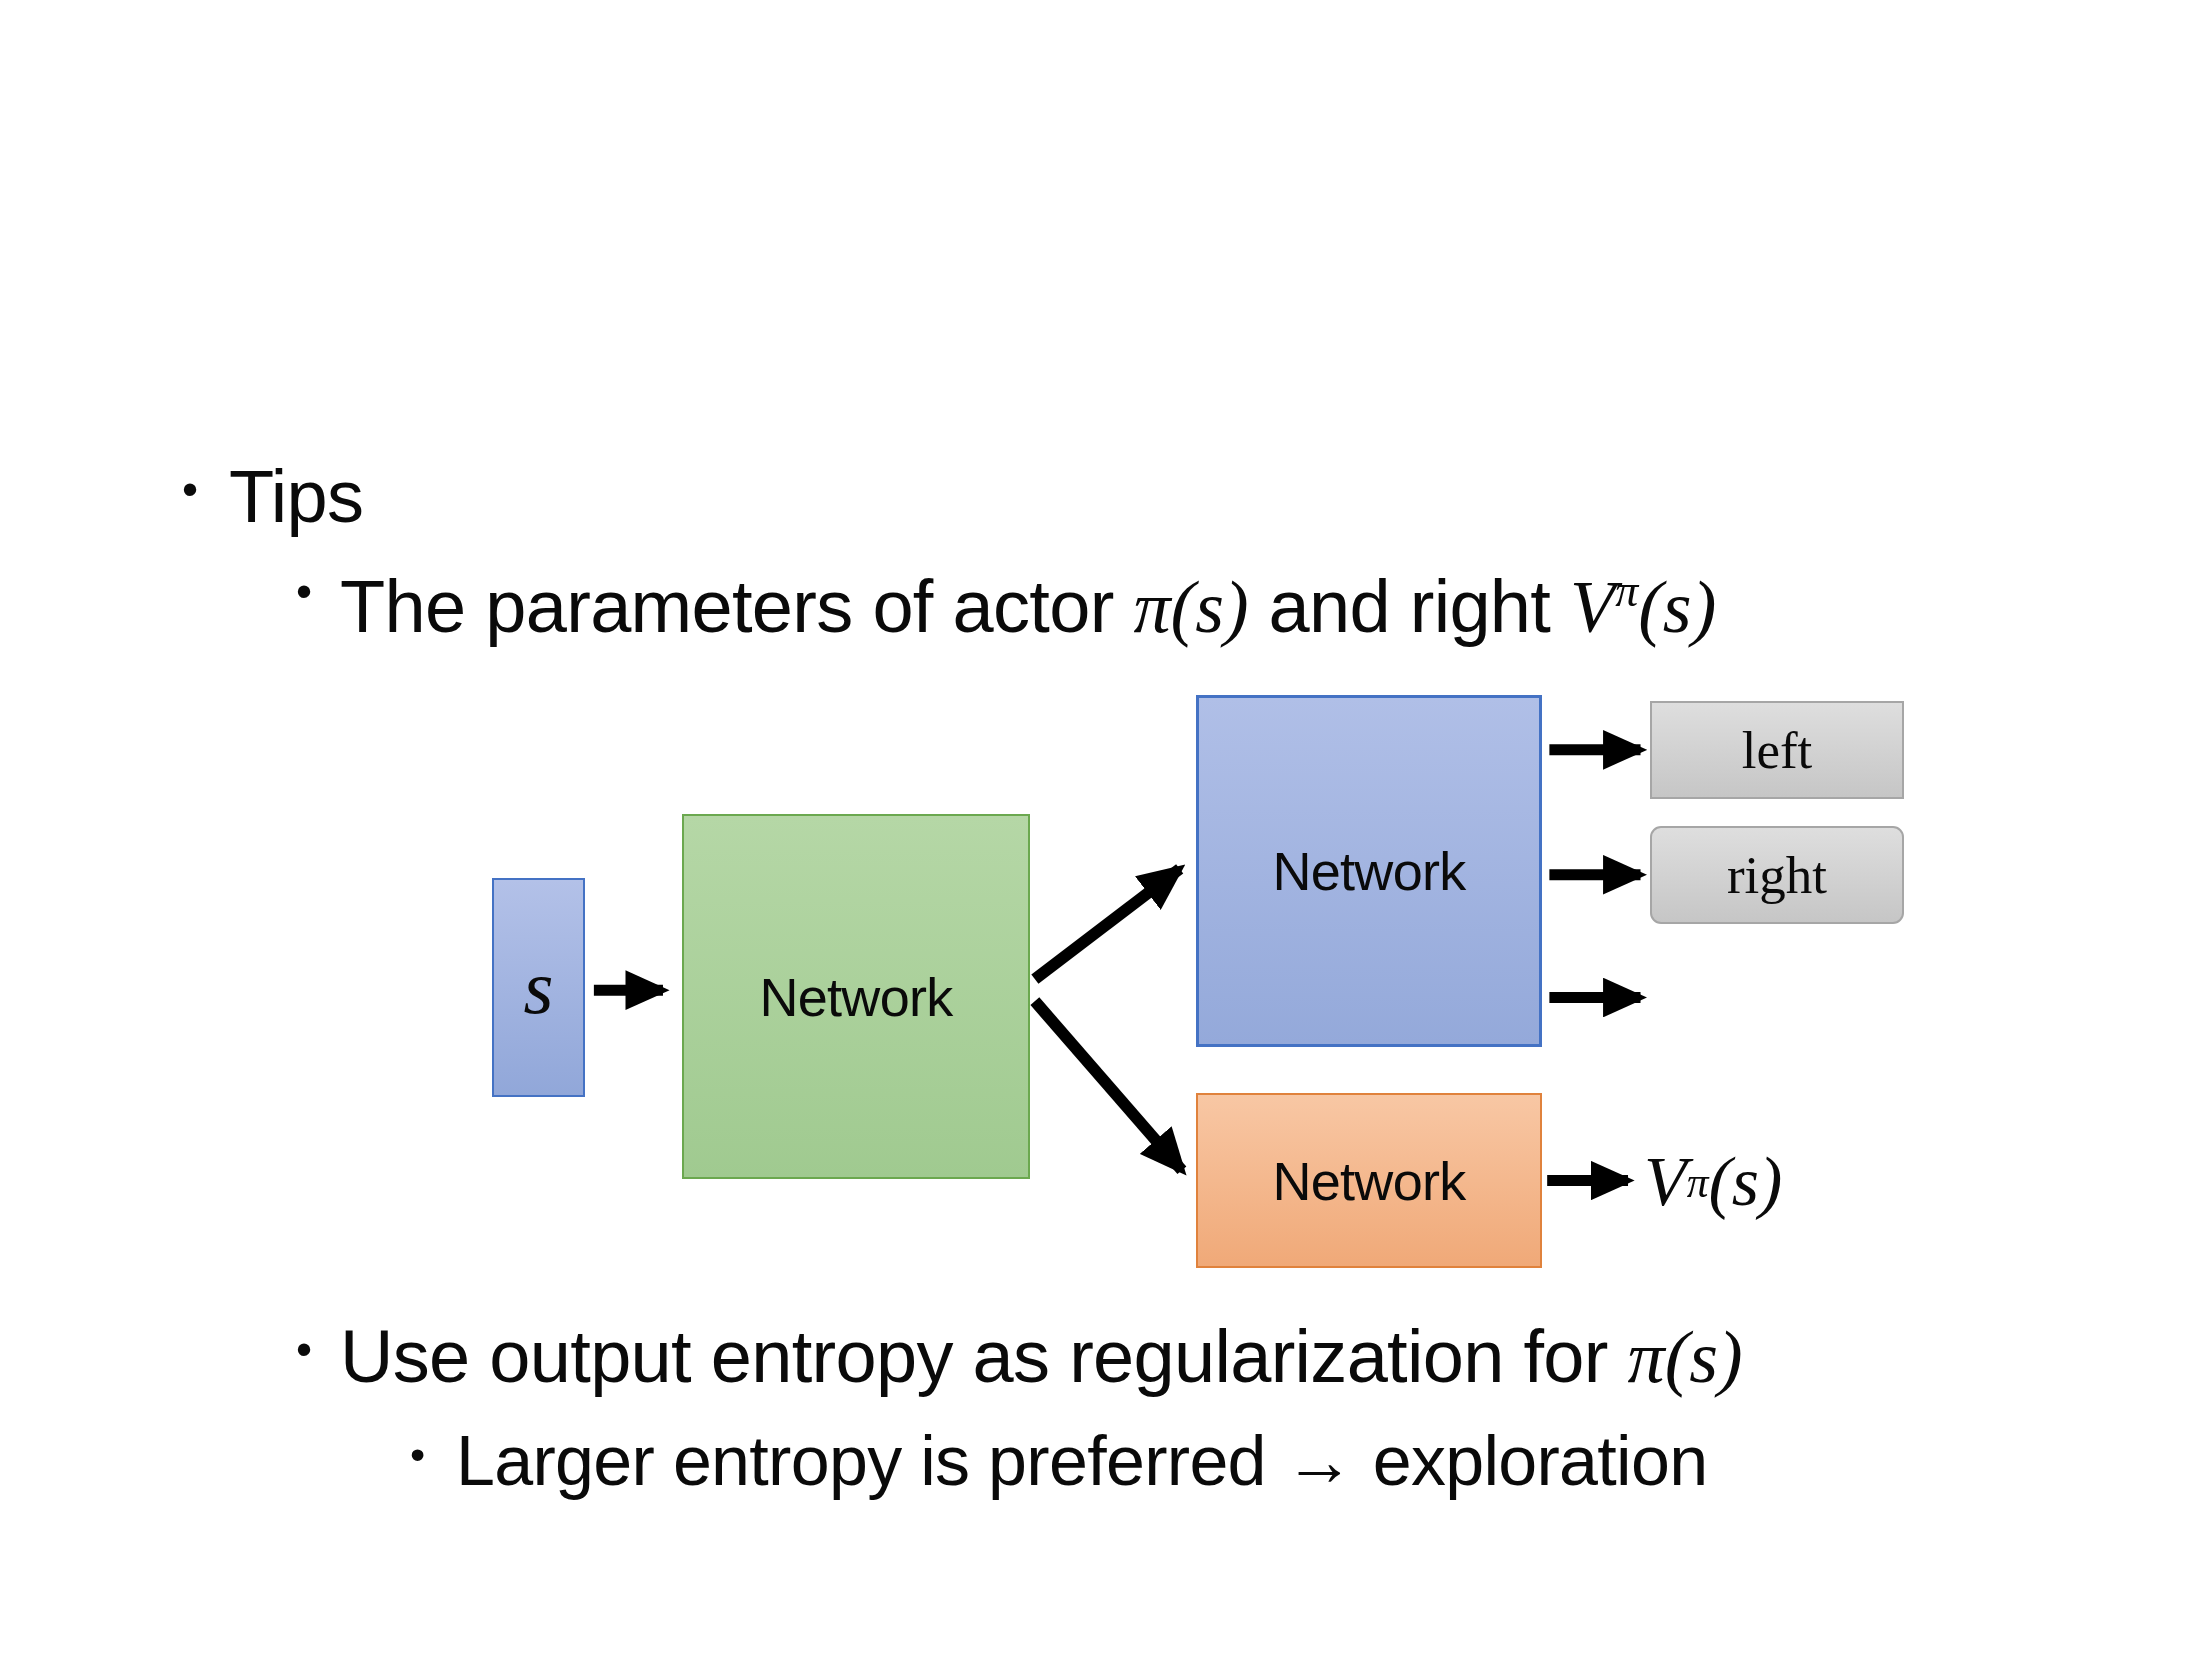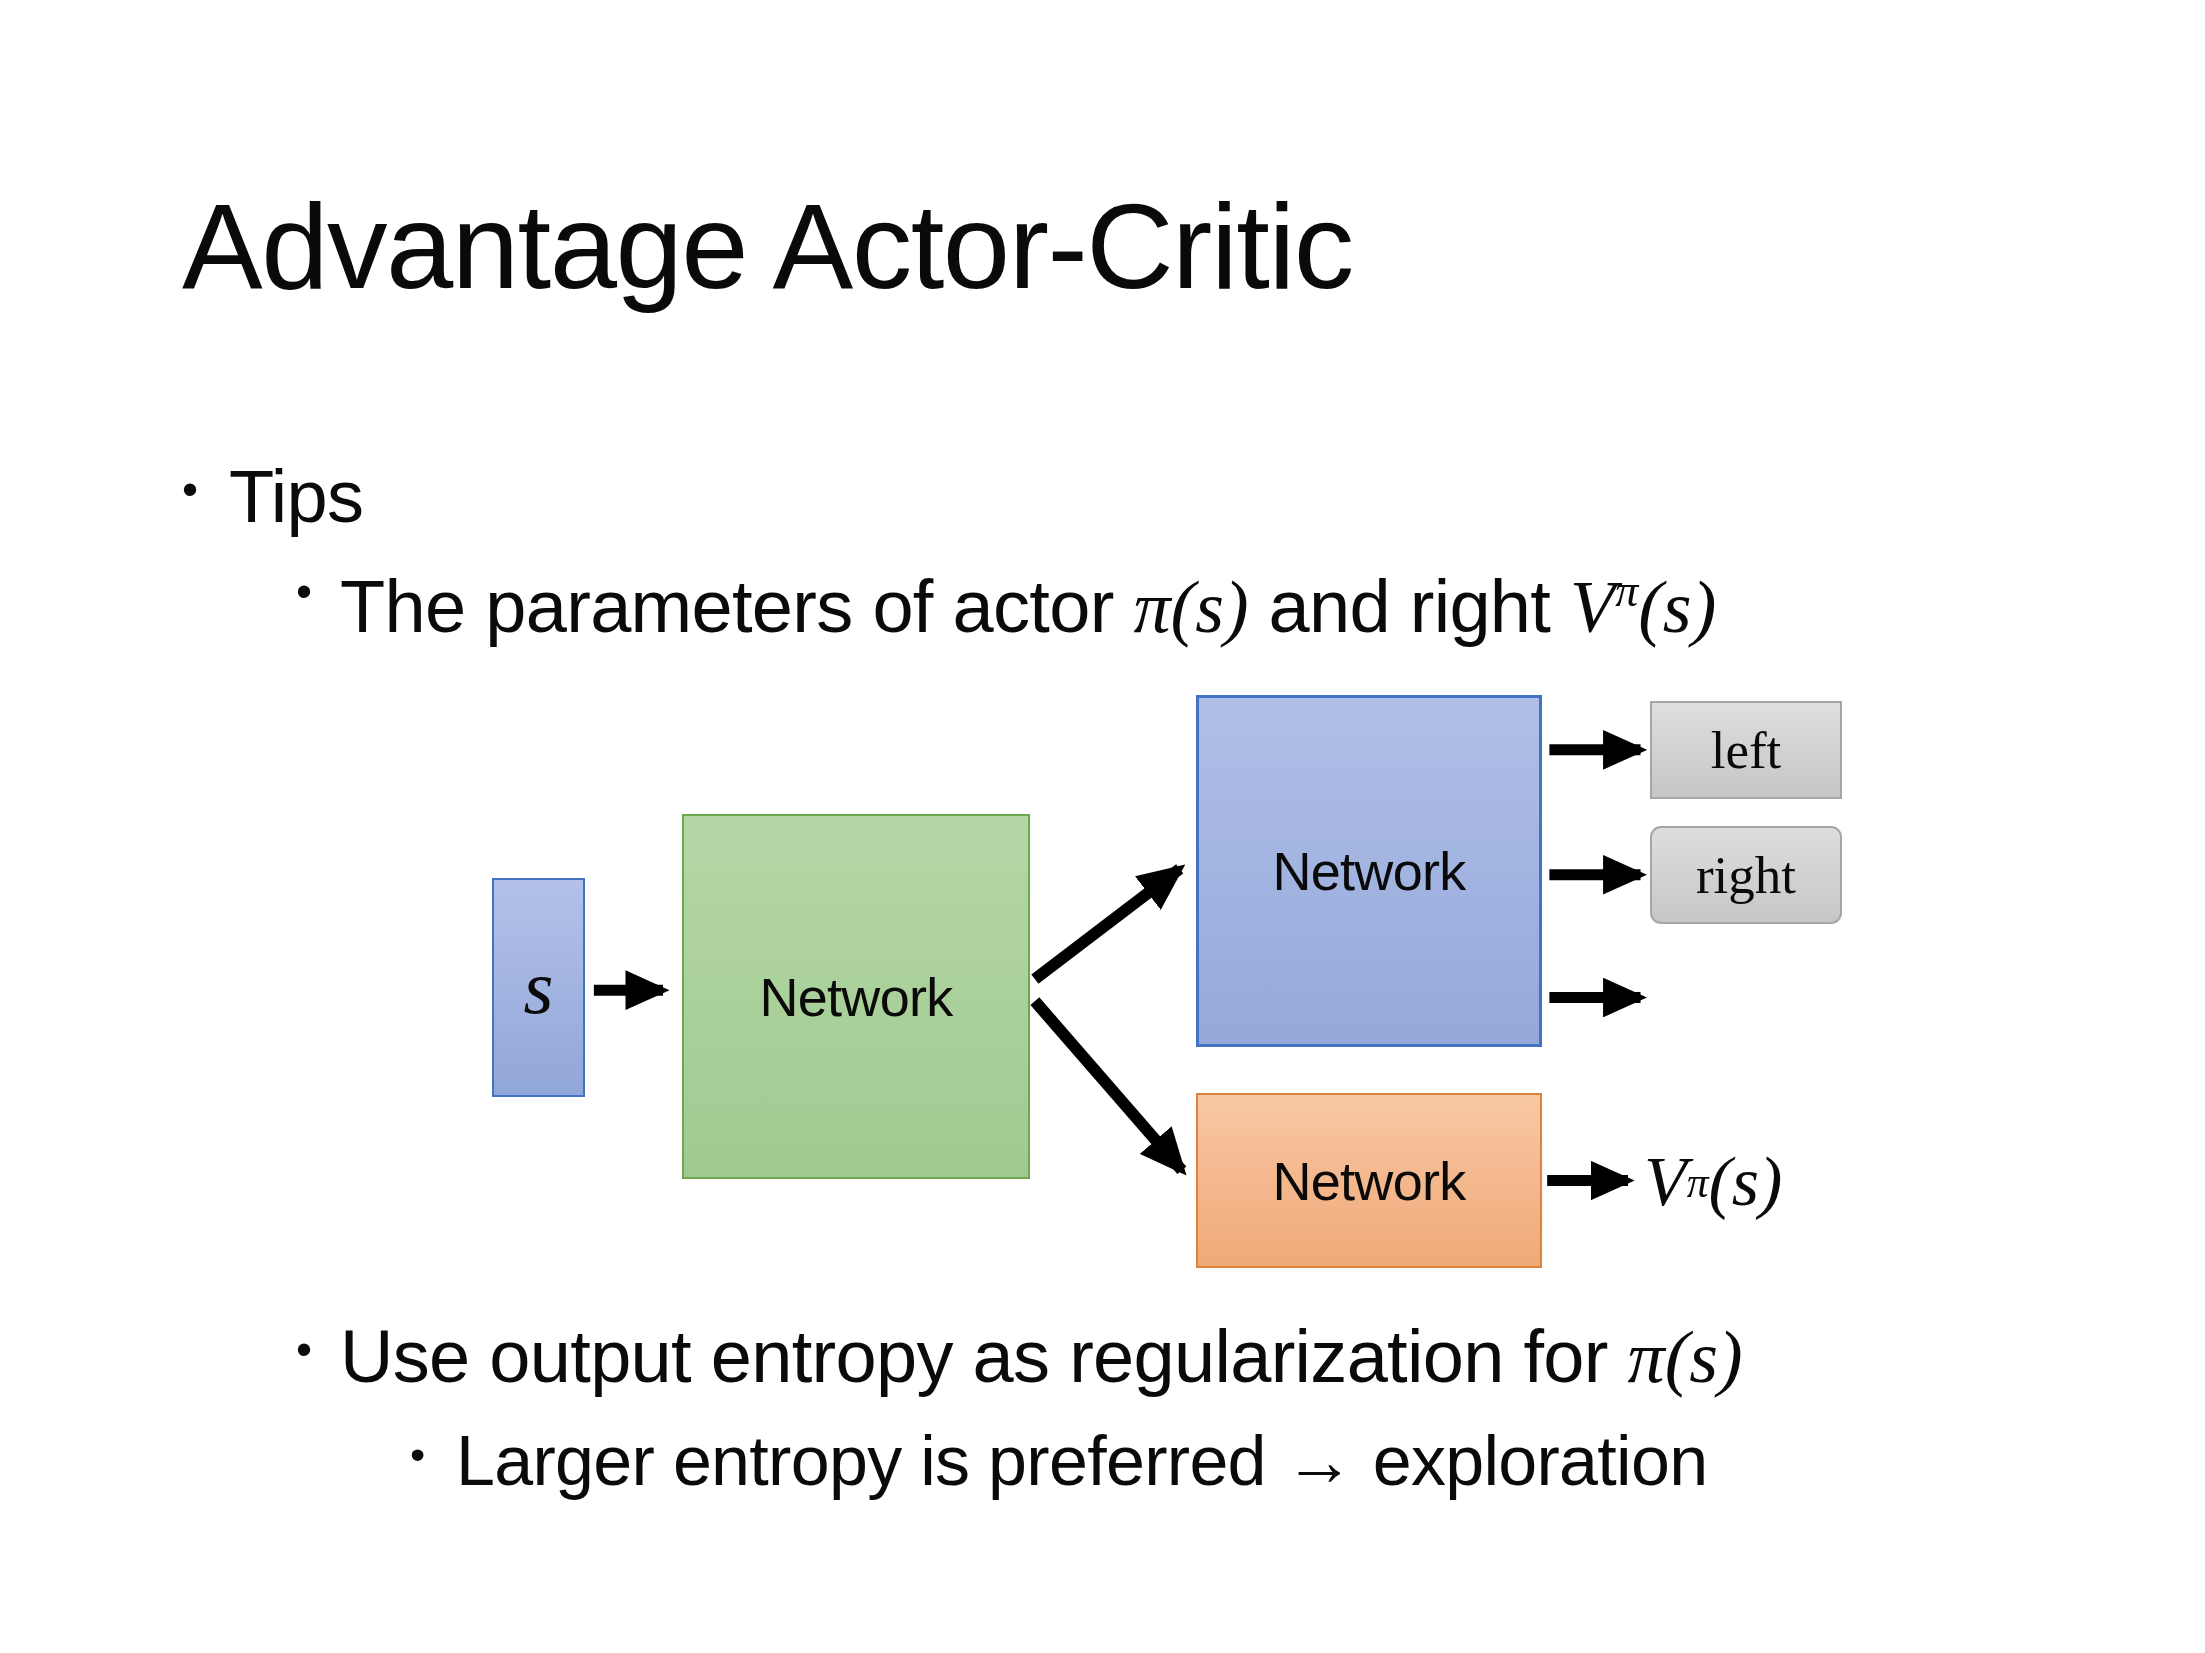--- a/index.html
+++ b/index.html
@@ -75,21 +75,21 @@
     background: linear-gradient(#b0bfe7, #94a9da);
     border: 3.7px solid #4472c4;
   }
   .critic-box {
     left: 1196px; top: 1093px; width: 346px; height: 175px;
     background: linear-gradient(#f8c7a4, #f0a978);
     border: 2.9px solid #e0823c;
   }
   .net-label { font-size: 54px; letter-spacing: -0.7px; }
   .action-box {
-    left: 1650px; width: 192px; height: 98px;
+    left: 1650px; width: 254px; height: 98px;
     background: linear-gradient(#dedede, #c6c6c6);
     border: 2.2px solid #a6a6a6;
     font-family: "Liberation Serif", serif;
     font-size: 53px;
   }
   .action-left  { top: 701px; }
   .action-right { top: 826px; border-radius: 11px; }
   .action-fire  { top: 949px; }
 
   .value-label {
@@ -99,21 +99,20 @@
     white-space: nowrap;
   }
 
   svg.arrows { position: absolute; left: 0; top: 0; pointer-events: none; }
 </style>
 </head>
 <body>
 
 <div class="slide">
 
-  <div class="abs title">Advantage Actor-Critic</div>
 
   <div class="abs bullet-row l1">
     <span class="dot">•</span>
     <span>Tips</span>
   </div>
 
   <div class="abs bullet-row l2a">
     <span class="dot">•</span>
     <div class="btext">
       <div><span>The parameters of actor </span><span class="math">π(s)</span><span>  and right </span><span class="math"><span>V</span><sup>π</sup><span>(s)</span></span></div>

